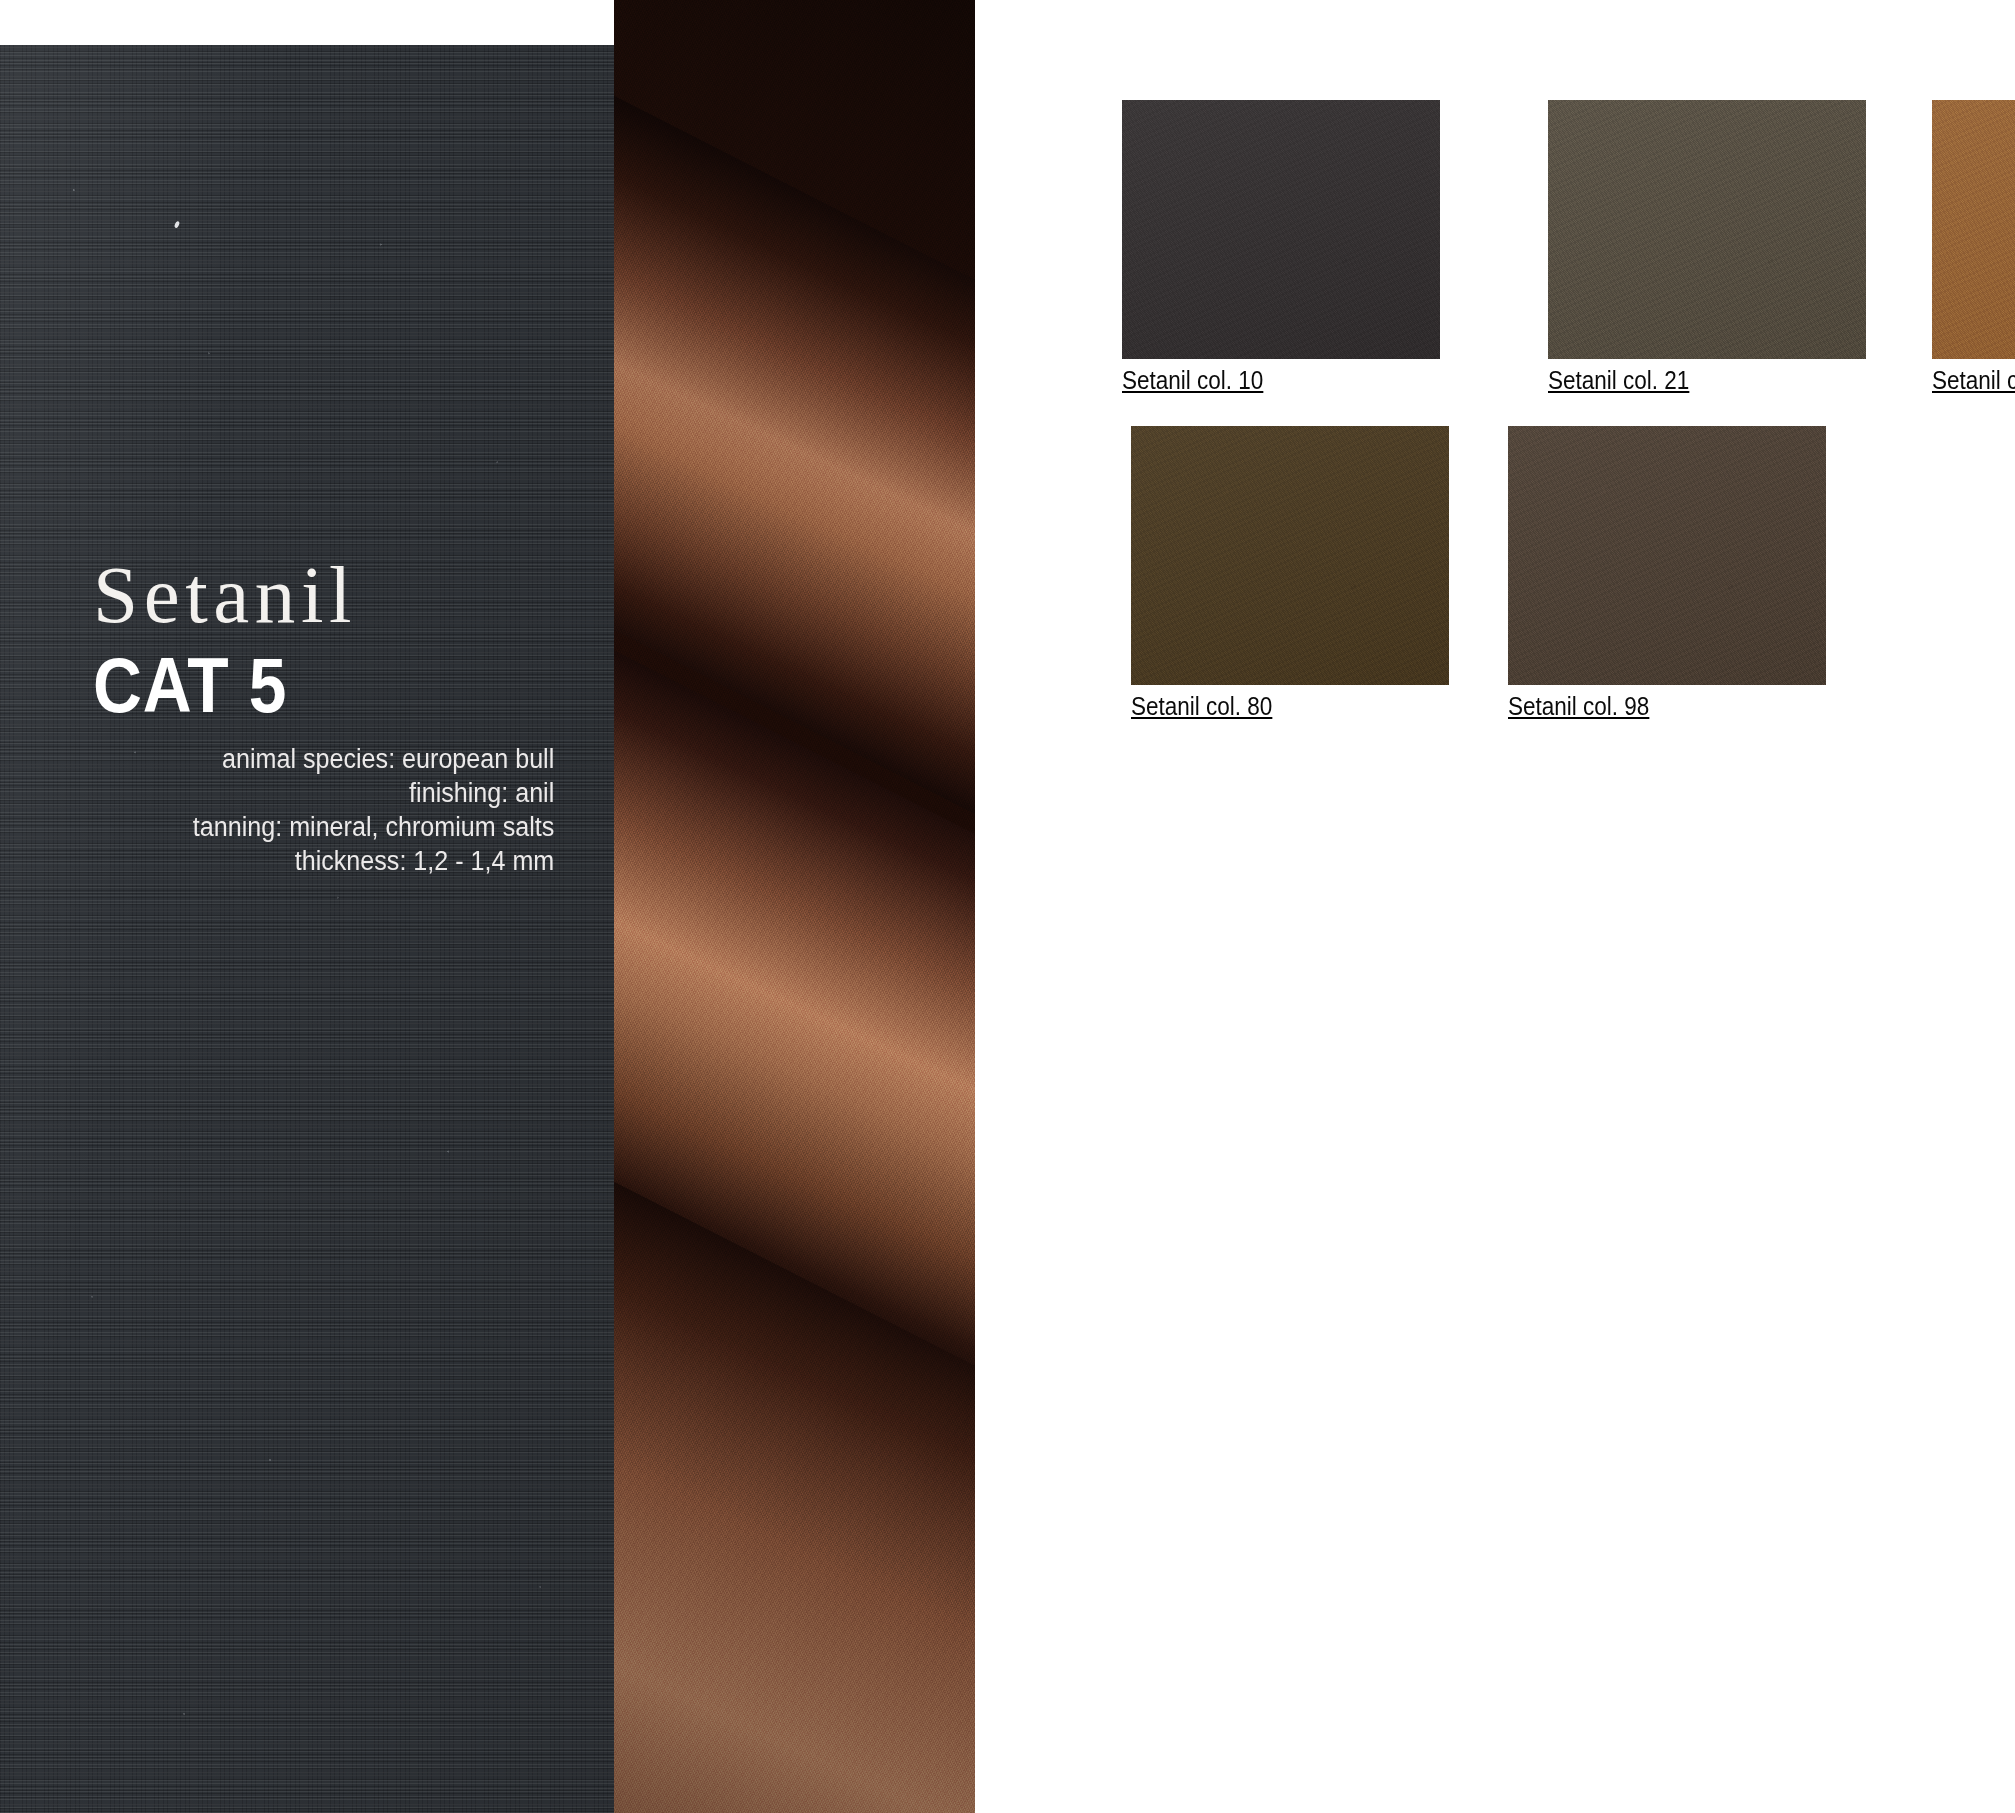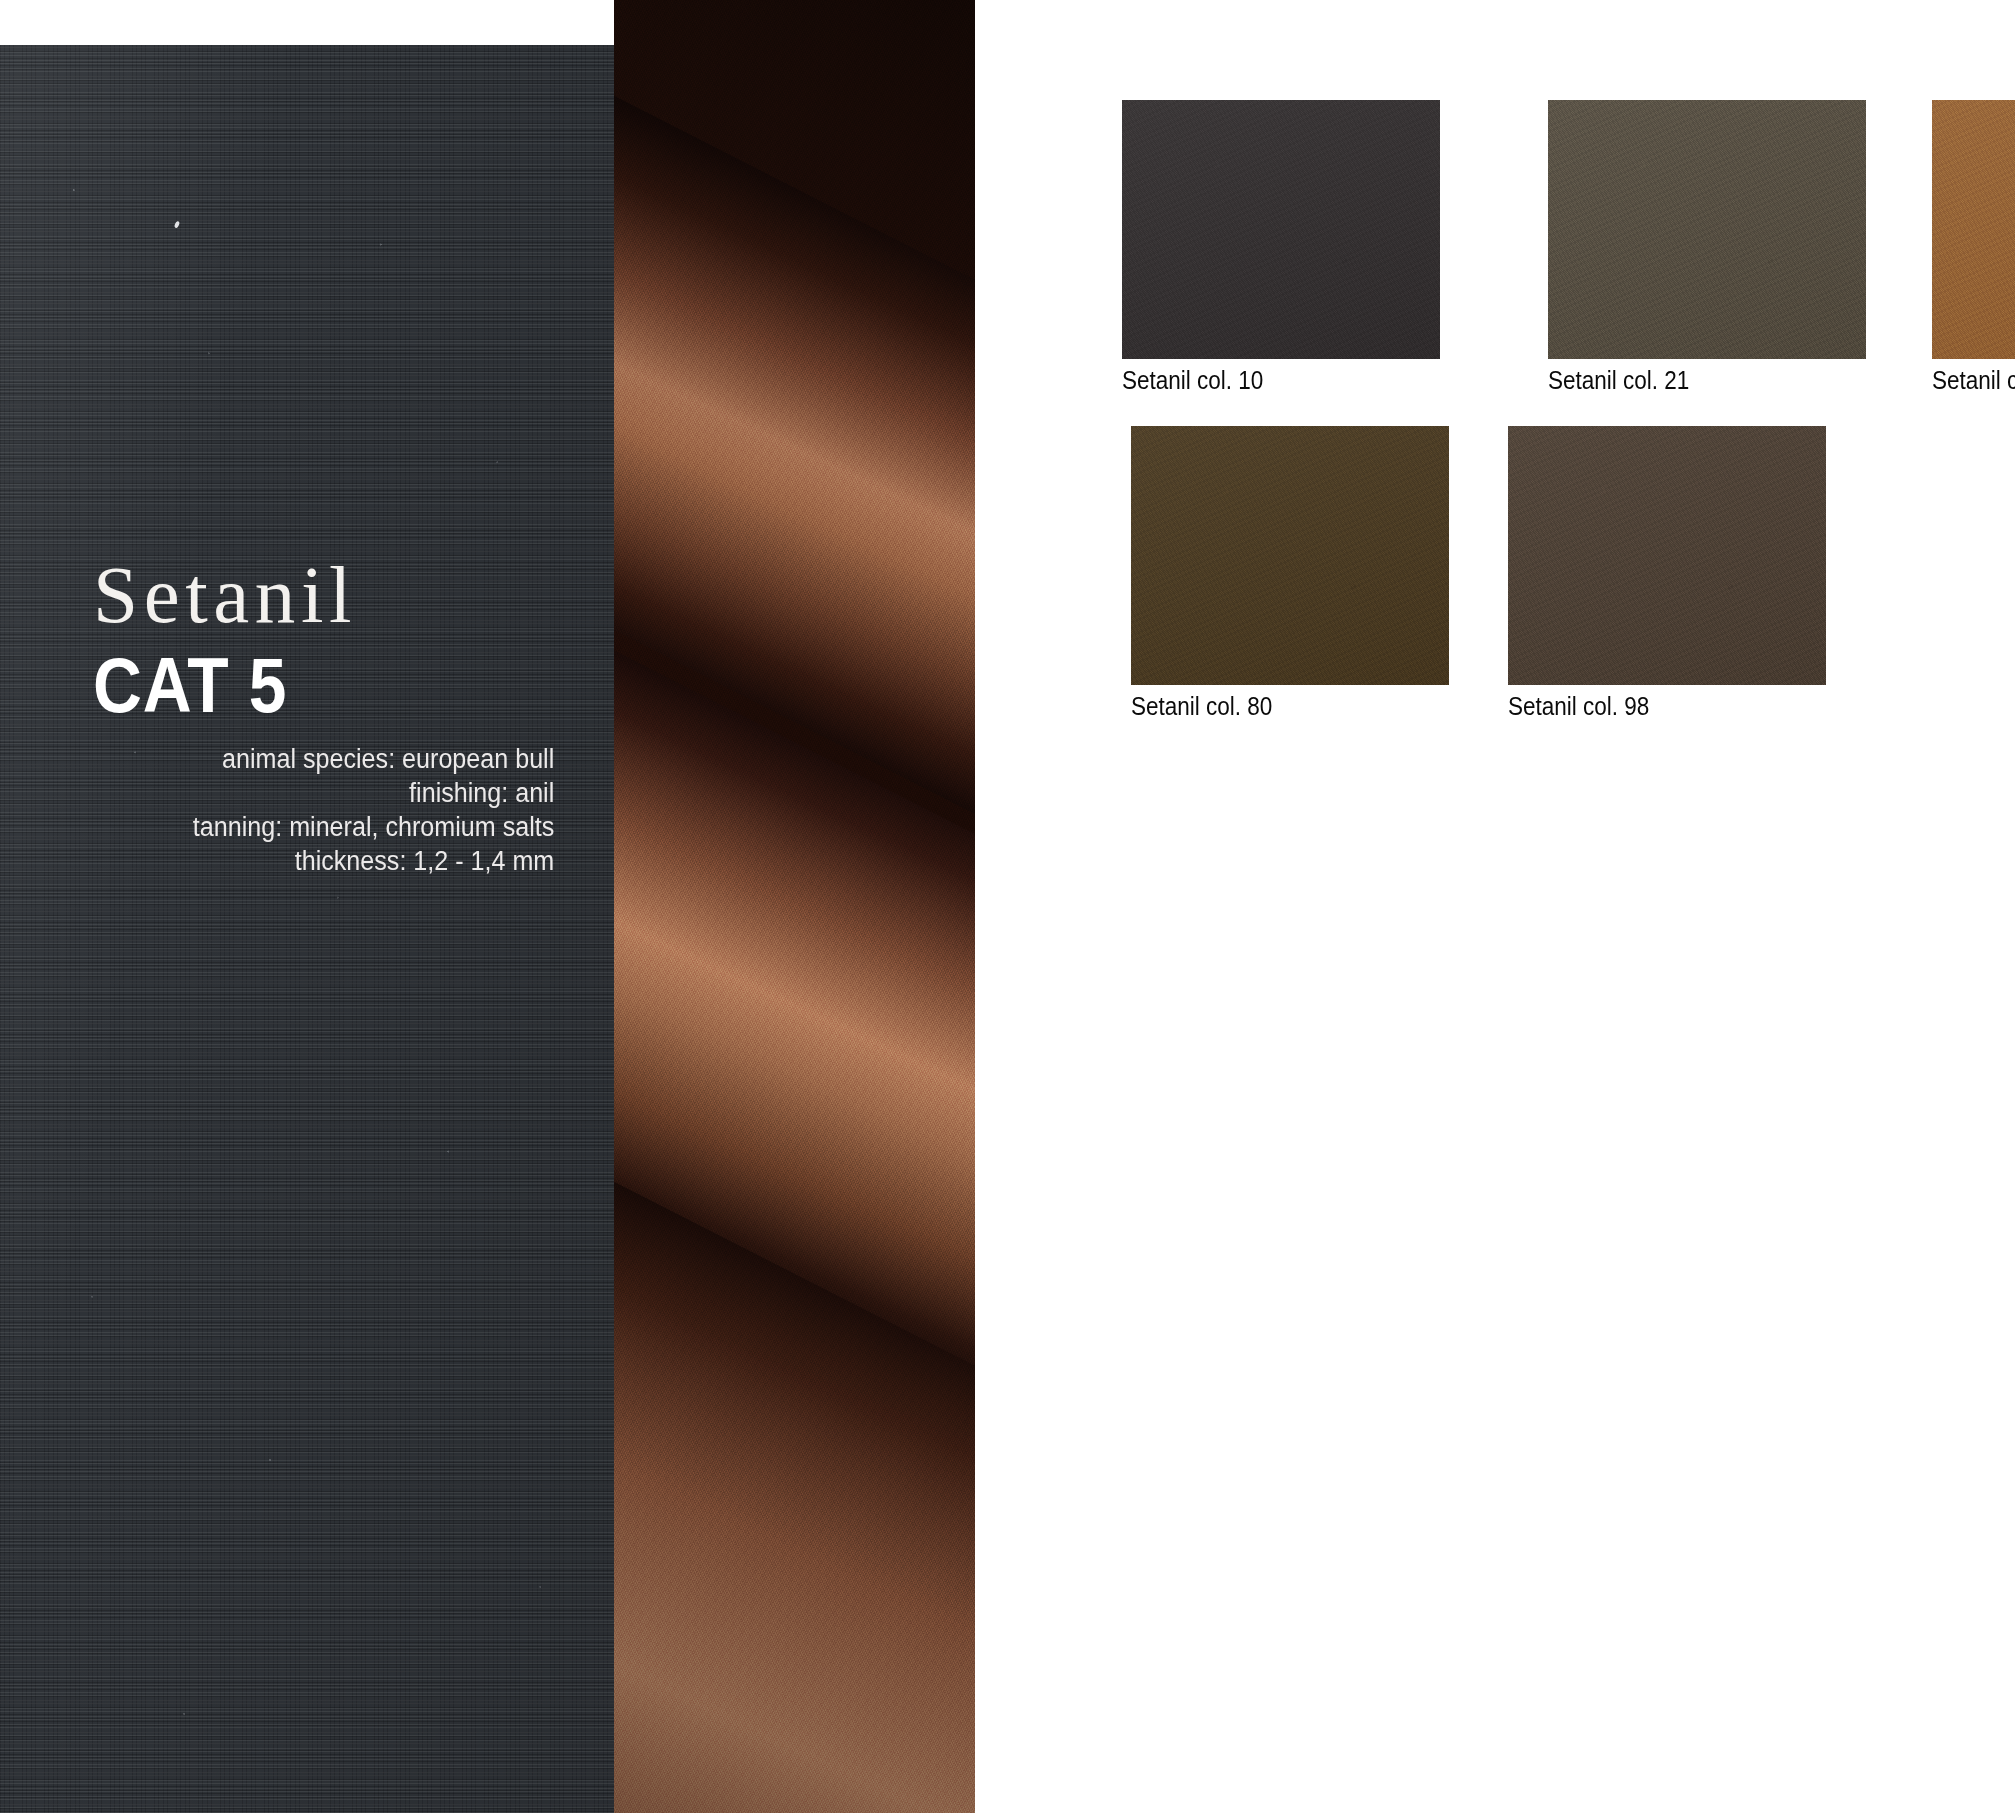--- a/index.html
+++ b/index.html
@@ -73,21 +73,21 @@
     background-image:
       repeating-linear-gradient(115deg, rgba(255,255,255,.12) 0 0.8px, rgba(0,0,0,.14) 0.8px 2px),
       repeating-linear-gradient(62deg, rgba(255,255,255,.07) 0 1.2px, rgba(0,0,0,.09) 1.2px 2.8px),
       repeating-linear-gradient(20deg, rgba(0,0,0,.10) 0 0.8px, rgba(255,255,255,.05) 0.8px 1.6px);}
   #leather-photo .photo-shade{position:absolute;inset:0;
     background:linear-gradient(200deg, rgba(0,0,0,.55) 0%, rgba(0,0,0,0) 28%, rgba(0,0,0,0) 72%, rgba(0,0,0,.30) 100%);}
 
   
   #swatch-grid{position:absolute;left:1122px;top:100px;}
   .swatch-row{position:absolute;left:0;}
-  .swatch-cell{position:absolute;top:0;width:270px;}
+  .swatch-cell{position:absolute;top:0;width:270px;text-decoration:underline;}
   .swatch-chip{width:318px;height:259px;position:relative;overflow:hidden;}
   .swatch-chip .tex{position:absolute;inset:0;opacity:.5;mix-blend-mode:overlay;
     background-image:
       repeating-linear-gradient(48deg, rgba(255,255,255,.16) 0 0.4px, rgba(0,0,0,.14) 0.4px 1.2px),
       repeating-linear-gradient(132deg, rgba(255,255,255,.10) 0 0.4px, rgba(0,0,0,.10) 0.4px 1.6px),
       radial-gradient(circle at 30% 25%, rgba(255,255,255,.10) 0 2.4px, transparent 2.8px),
       radial-gradient(circle at 70% 62%, rgba(0,0,0,.10) 0 2.8px, transparent 3.2px);}
   .swatch-chip .wave{position:absolute;inset:0;opacity:0;mix-blend-mode:soft-light;
     background-image:repeating-linear-gradient(108deg, rgba(255,255,255,.30) 0 4px, rgba(0,0,0,.22) 4px 10.5px);}
   .swatch-chip .vignette{position:absolute;inset:0;

